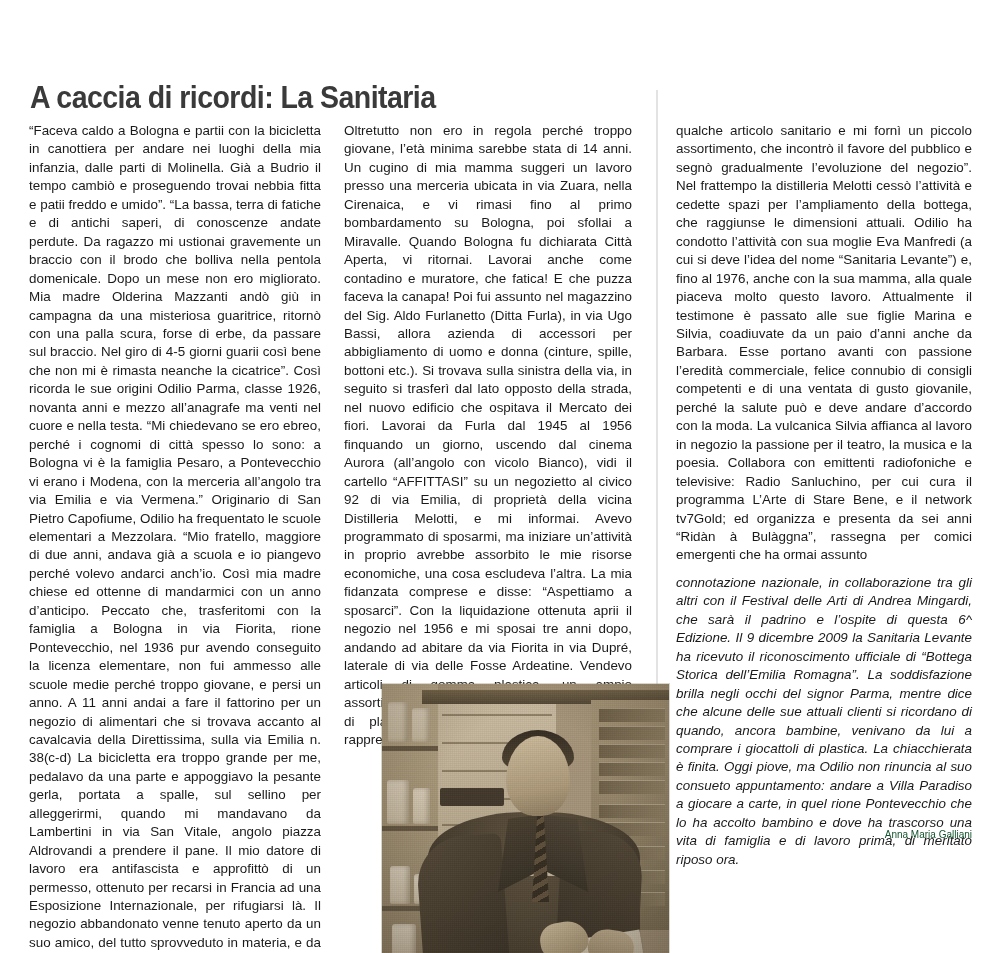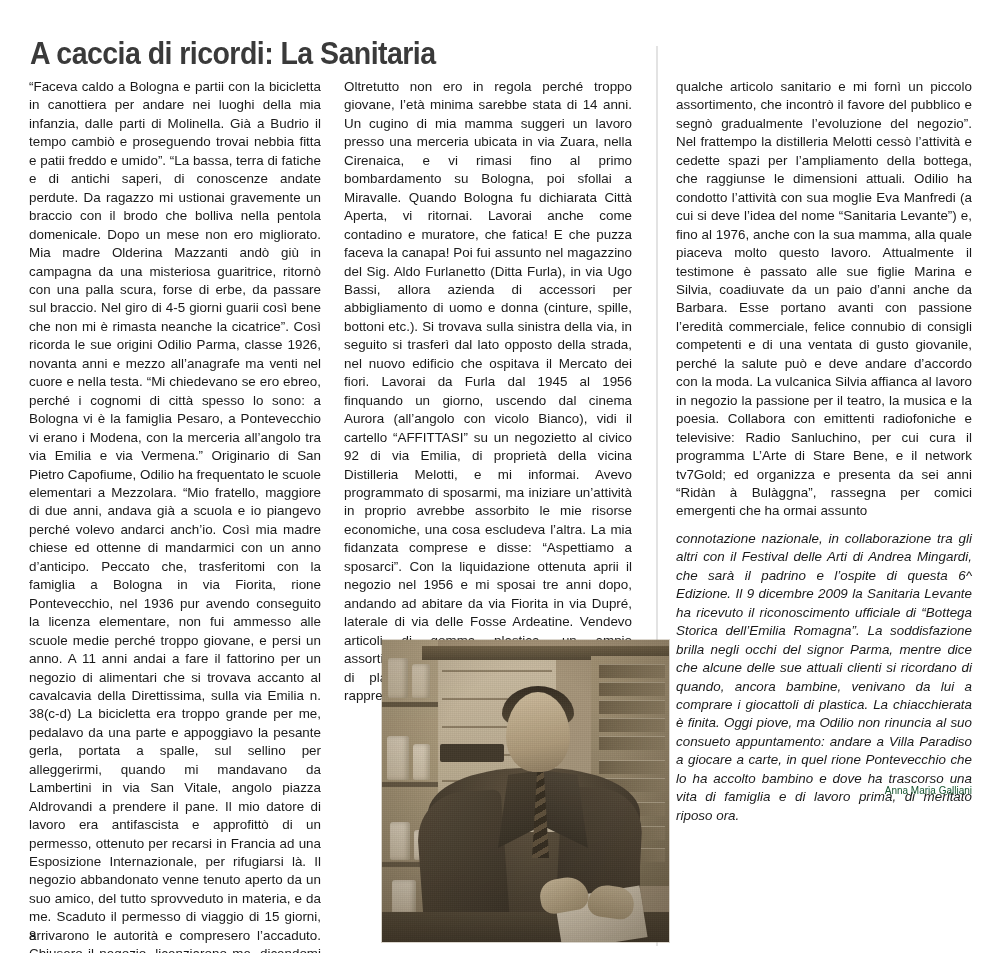--- a/index.html
+++ b/index.html
@@ -15,20 +15,21 @@
     position: relative;
     overflow: hidden;
   }
 
   .page {
     position: relative;
     width: 1000px;
     height: 798px;
     box-sizing: border-box;
     padding: 16px;
+    margin-top: 44px;
   }
 
   
   .article-title {
     position: absolute;
     left: 30px;
     top: 16px;
     width: 820px;
     font-size: 31px;
     line-height: 34px;

